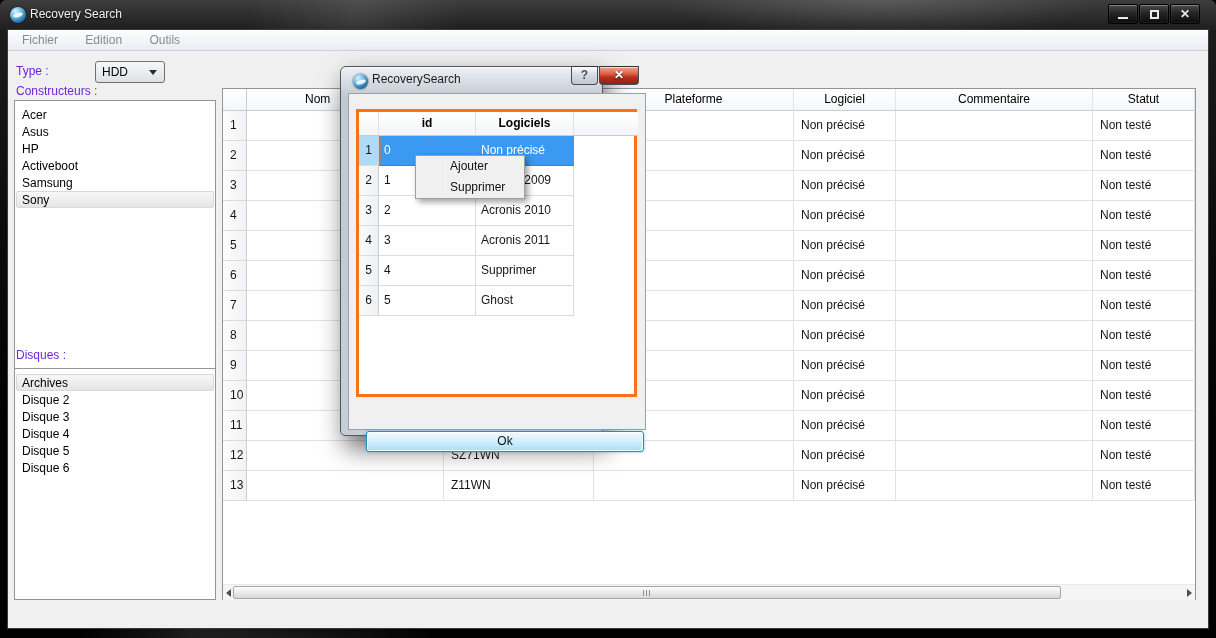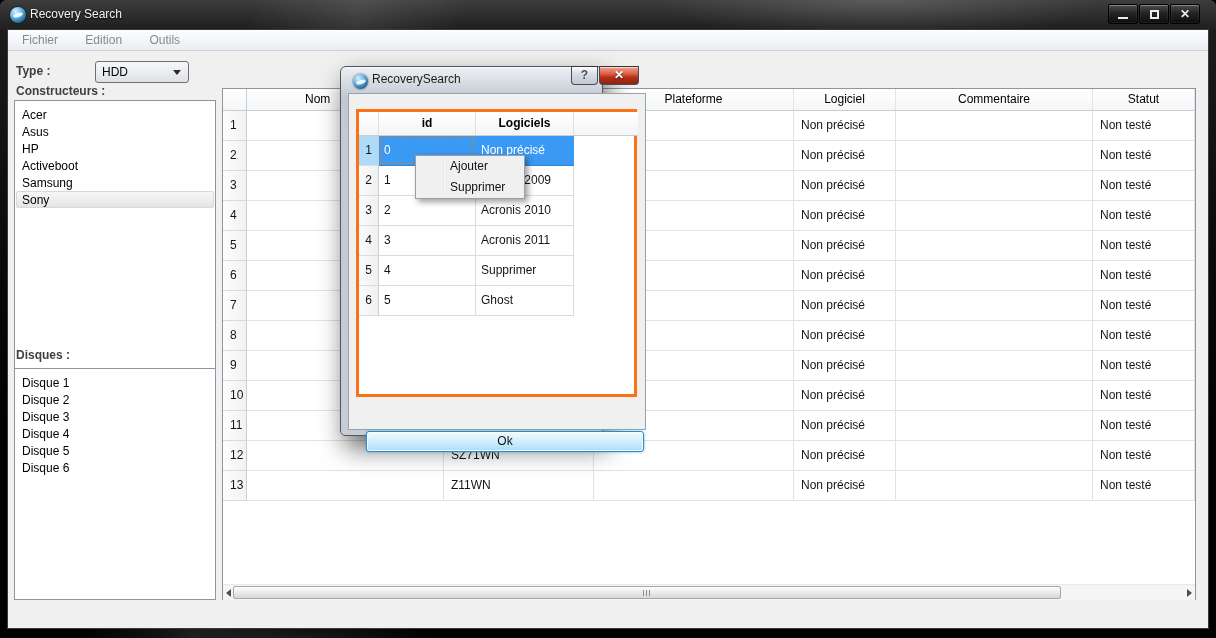--- a/index.html
+++ b/index.html
@@ -35,24 +35,24 @@
   .g-close { position:absolute; inset:0; color:#ececec; font-weight:bold; font-size:12px;
              text-align:center; line-height:18px; }
 
   
   .client { position:absolute; left:8px; top:30px; width:1200px; height:598px; background:#f0f0f0;
             box-shadow:0 0 0 1px #3a3a3a; }
   .menubar { position:absolute; left:0; top:0; width:100%; height:21px;
              background:linear-gradient(#fdfdfe,#e9edf3); border-bottom:1px solid #ccd1d8; }
   .menu-item { display:inline-block; padding:0 10px; margin-left:4px; line-height:20px; color:#8a8a8a; }
 
-  .label { position:absolute; color:#404040;font-weight:bold; }
-
-  
-  .combo { position:absolute; left:87px; top:31px; width:94px; height:22px; border:1px solid #707070;
+  .label { position:absolute; color:#6d28d9; }
+
+  
+  .combo { position:absolute; left:87px; top:31px; width:70px; height:22px; border:1px solid #707070;
            border-radius:3px; background:linear-gradient(#f6f7f8,#eaecee 55%,#dde0e4); }
   .combo-val { position:absolute; left:6px; top:0; line-height:20px; }
   .combo-arrow { position:absolute; right:7px; top:8px; width:0; height:0;
                  border-left:4px solid transparent; border-right:4px solid transparent;
                  border-top:5px solid #2b2b2b; }
 
   
   .listbox { position:absolute; background:#fff; border:1px solid #8e959d; padding-top:5px; }
   .lb-c { left:6px; top:70px; width:202px; height:300px; }
   .lb-d { left:6px; top:338px; width:202px; height:232px; }
@@ -174,21 +174,21 @@
       <div class="lb-item">Acer</div>
       <div class="lb-item">Asus</div>
       <div class="lb-item">HP</div>
       <div class="lb-item">Activeboot</div>
       <div class="lb-item">Samsung</div>
       <div class="lb-item selected">Sony</div>
     </div>
 
     <span class="label" style="left:8px; top:318px;">Disques :</span>
     <div class="listbox lb-d">
-      <div class="lb-item">Disque 1</div>
+      <div class="lb-item selected">Archives</div>
       <div class="lb-item">Disque 2</div>
       <div class="lb-item">Disque 3</div>
       <div class="lb-item">Disque 4</div>
       <div class="lb-item">Disque 5</div>
       <div class="lb-item">Disque 6</div>
     </div>
 
     <span class="label" style="left:216px; top:34px;margin-top:44px;">Liste des images :</span>
     <div class="grid">
       <div class="th c0"></div>

